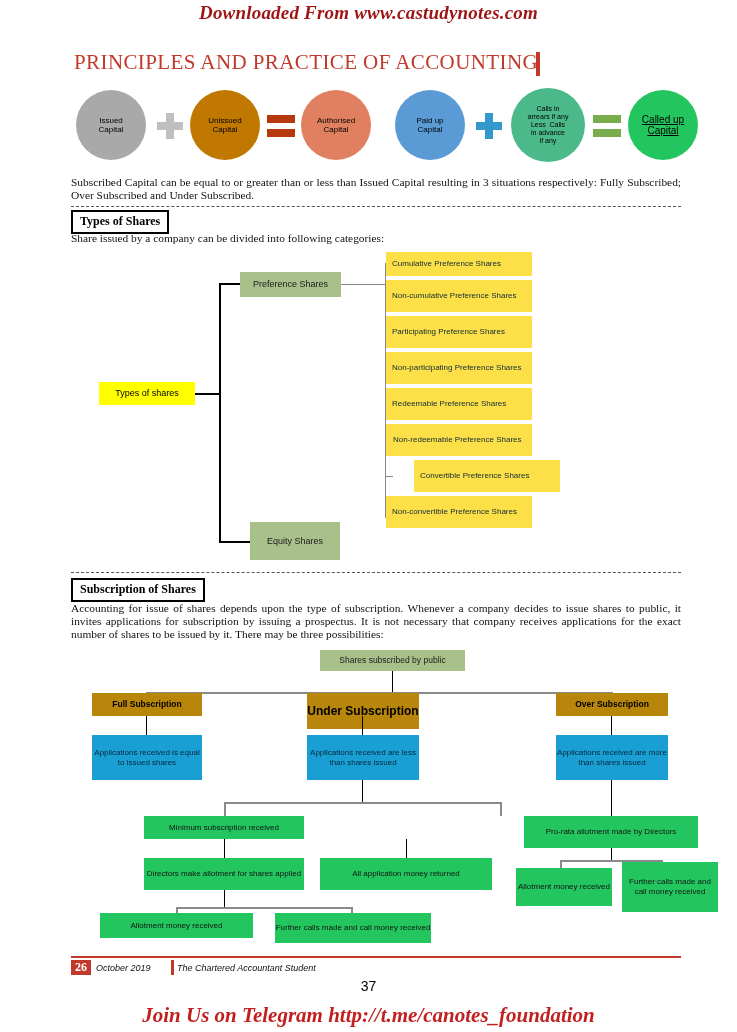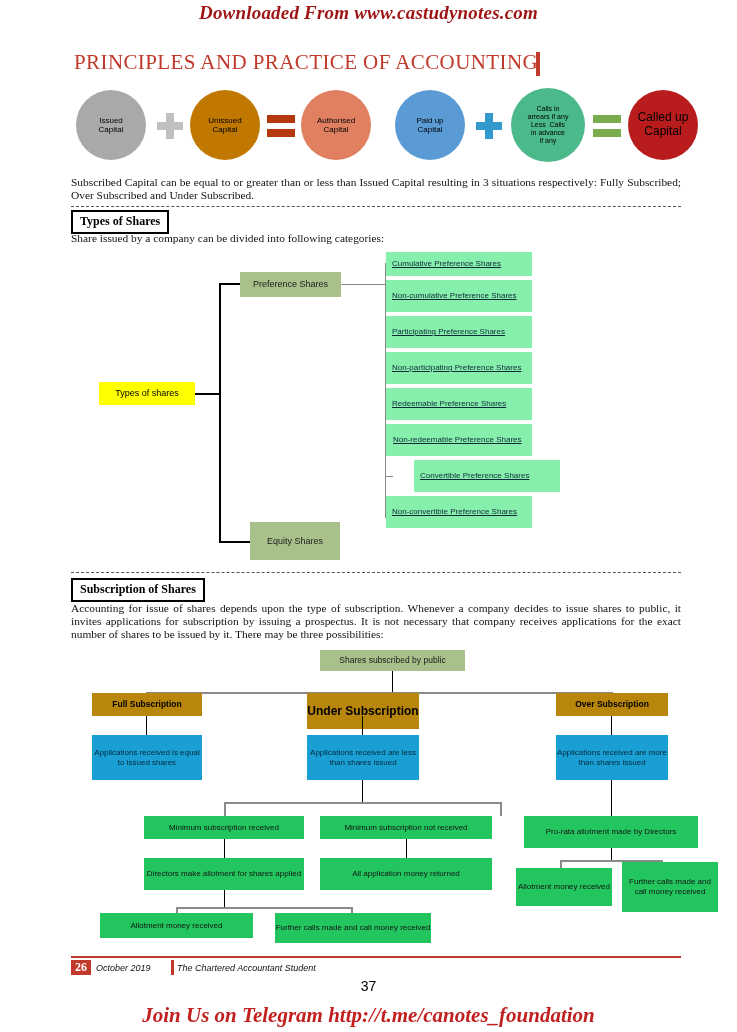--- a/index.html
+++ b/index.html
@@ -38,21 +38,21 @@
        font-weight:bold;font-size:12px;color:#000;white-space:nowrap;}
 
   .dashline{border-top:1px dashed #555;height:0;}
   .hr-red{background:#c0392b;height:2px;}
 
   
   .box{position:absolute;display:flex;align-items:center;justify-content:center;
        text-align:center;font-family:"Liberation Sans",sans-serif;
        line-height:1.22;box-sizing:border-box;}
   .b-green{background:#a8c08a;color:#1b1b1b;}
-  .b-blue{background:#86efac;color:#0d2b38;text-decoration:underline;}
+  .b-blue{background:#fde047;color:#0d2b38;}
   .b-yellow{background:#ffff00;color:#000;}
   .b-cyan{background:#1a9fd4;color:#03283a;}
   .b-brown{background:#b8860b;color:#000;font-weight:bold;}
   .b-amber{background:#22c55e;color:#141414;}
 
   .ln{position:absolute;background:#000;}
   .ln-grey{position:absolute;background:#8a8a8a;}
 
   
   .foot-badge{background:#c0392b;color:#fff;font-family:"Liberation Serif",serif;
@@ -105,21 +105,21 @@
 
   <div class="circ abs" style="left:441px;top:0px;width:74px;height:74px;background:#4cb98a;font-size:7px;">
     <span>Calls in<br>arrears if any<br>Less&nbsp; Calls<br>in advance<br>if any</span>
   </div>
 
   <div class="abs" style="left:523px;top:27px;width:28px;height:22px;">
     <div style="position:absolute;left:0;top:0;width:28px;height:8px;background:#78ac4c;"></div>
     <div style="position:absolute;left:0;top:14px;width:28px;height:8px;background:#78ac4c;"></div>
   </div>
 
-  <div class="circ abs" style="left:558px;top:2px;width:70px;height:70px;background:#b91c1c;font-size:12px;">
+  <div class="circ abs" style="left:558px;top:2px;width:70px;height:70px;background:#22c55e;font-size:10px;text-decoration:underline;">
     <span>Called up<br>Capital</span>
   </div>
 </div>
 
 <div class="abs para" style="top:176px;left:71px;width:610px;">Subscribed Capital can be equal to or greater than or less than Issued Capital resulting in 3 situations respectively: Fully Subscribed; Over Subscribed and Under Subscribed.</div>
 
 <div class="abs dashline" style="top:206px;left:71px;width:610px;"></div>
 
 <div class="abs" style="top:210px;left:71px;">
   <span class="sechead">Types of Shares</span>
@@ -237,23 +237,20 @@
   </div>
 
   <div class="ln" style="left:362px;top:130px;width:1px;height:22px;"></div>
   <div class="ln-grey" style="left:224px;top:152px;width:278px;height:1.5px;"></div>
   <div class="ln-grey" style="left:224px;top:152px;width:1.5px;height:14px;"></div>
   <div class="ln-grey" style="left:500px;top:152px;width:1.5px;height:14px;"></div>
 
   <div class="box b-amber" style="left:144px;top:166px;width:160px;height:23px;font-size:8px;">
     <span>Minimum subscription received</span>
   </div>
-  <div class="box b-amber" style="left:320px;top:166px;width:172px;height:23px;font-size:8px;">
-    <span>Minimum subscription not received</span>
-  </div>
 
   <div class="ln" style="left:224px;top:189px;width:1px;height:19px;"></div>
   <div class="ln" style="left:406px;top:189px;width:1px;height:19px;"></div>
 
   <div class="box b-amber" style="left:144px;top:208px;width:160px;height:32px;font-size:8px;">
     <span>Directors make allotment for shares applied</span>
   </div>
   <div class="box b-amber" style="left:320px;top:208px;width:172px;height:32px;font-size:8px;">
     <span>All application money returned</span>
   </div>

